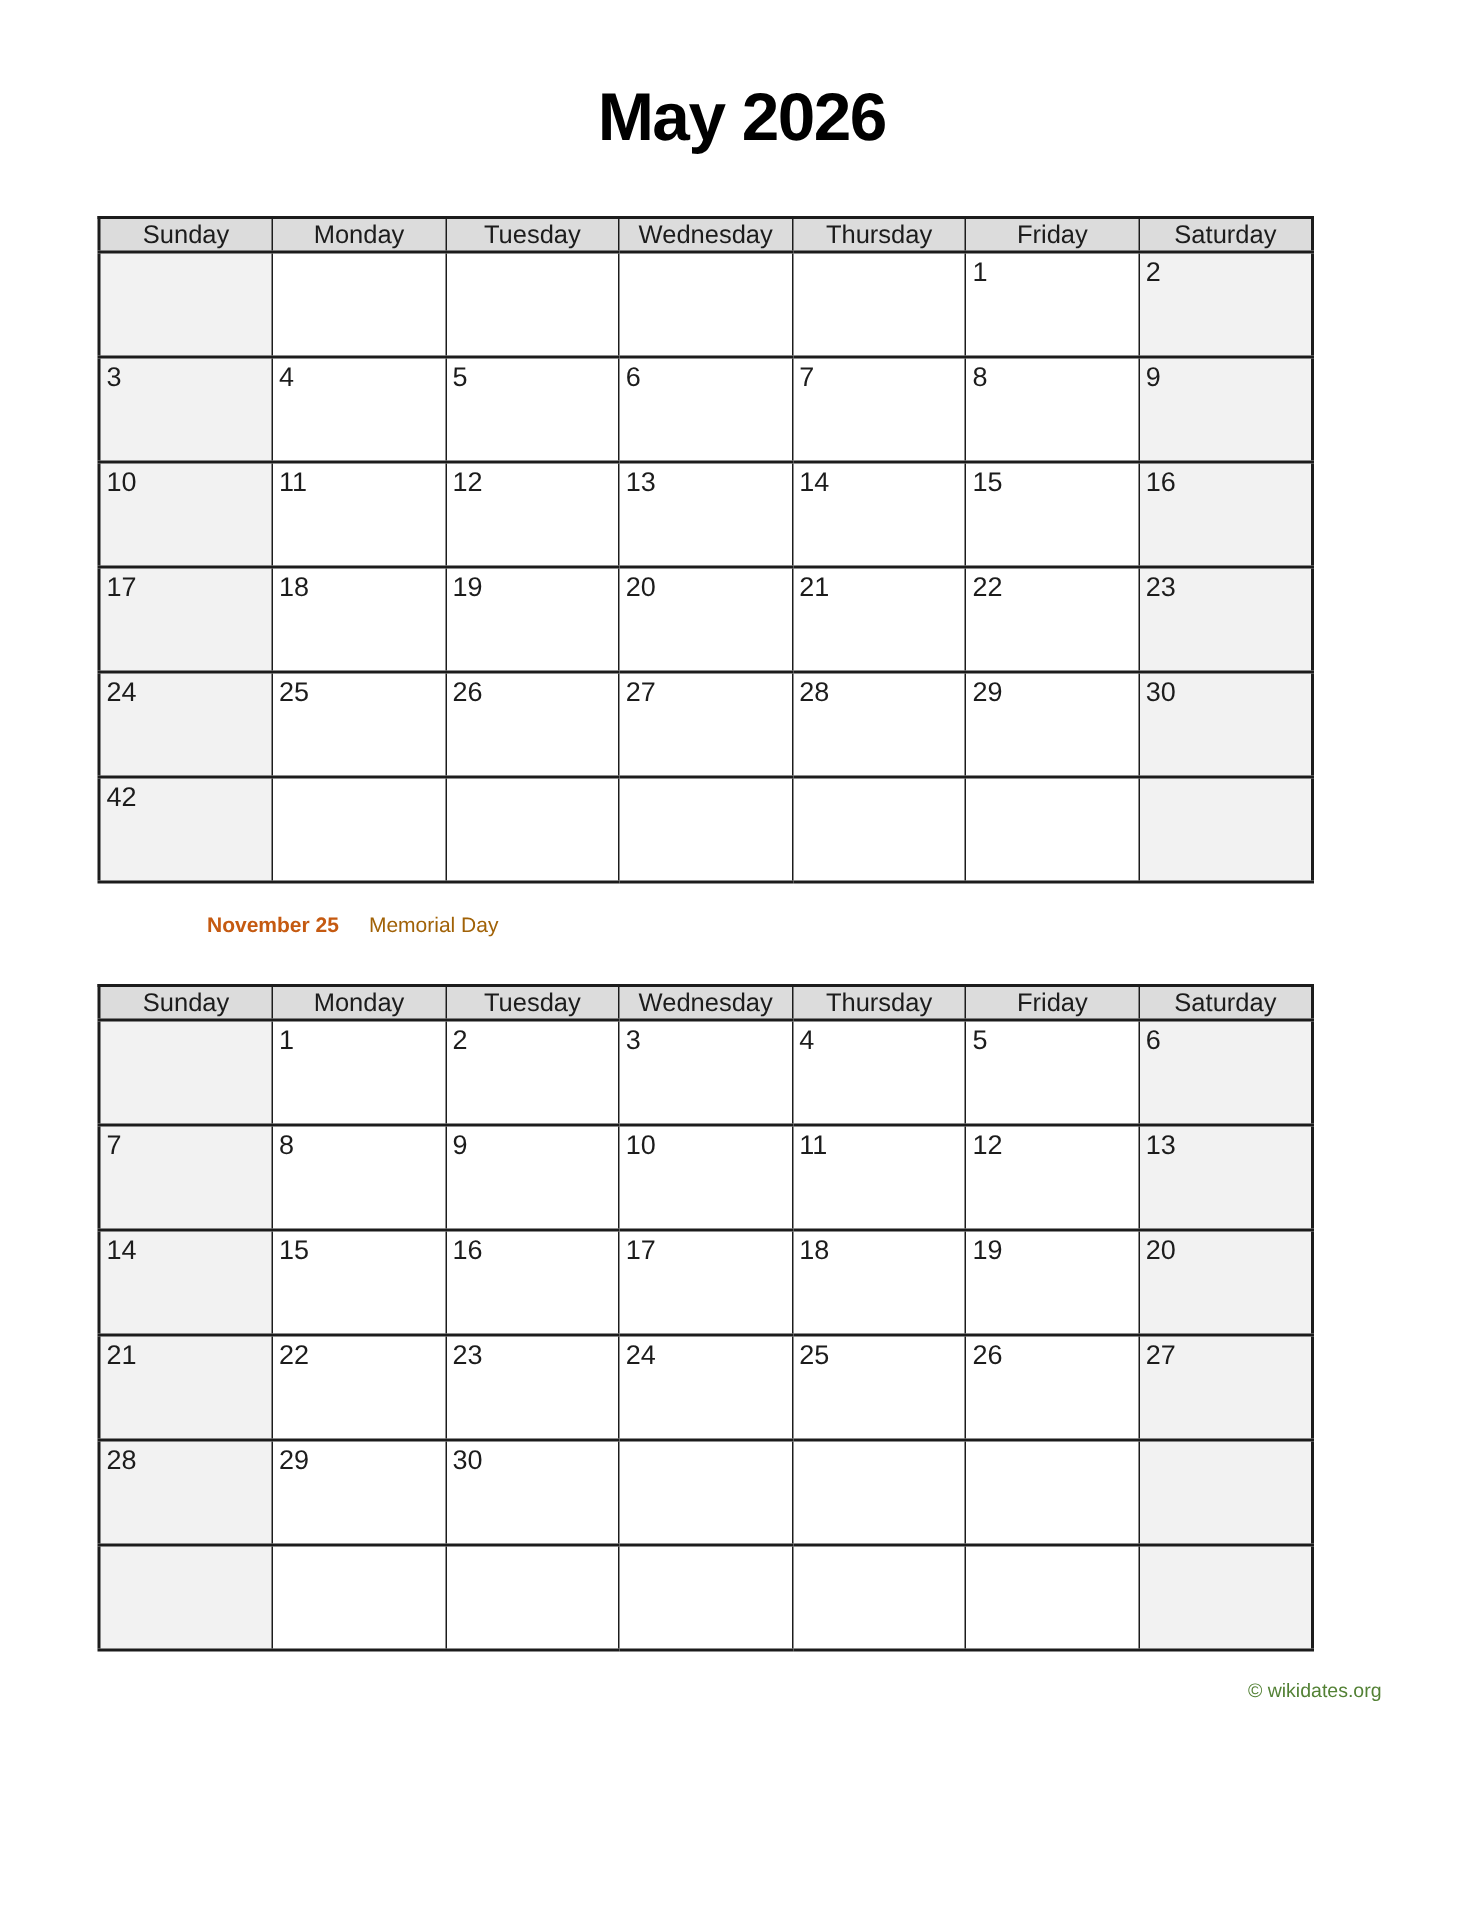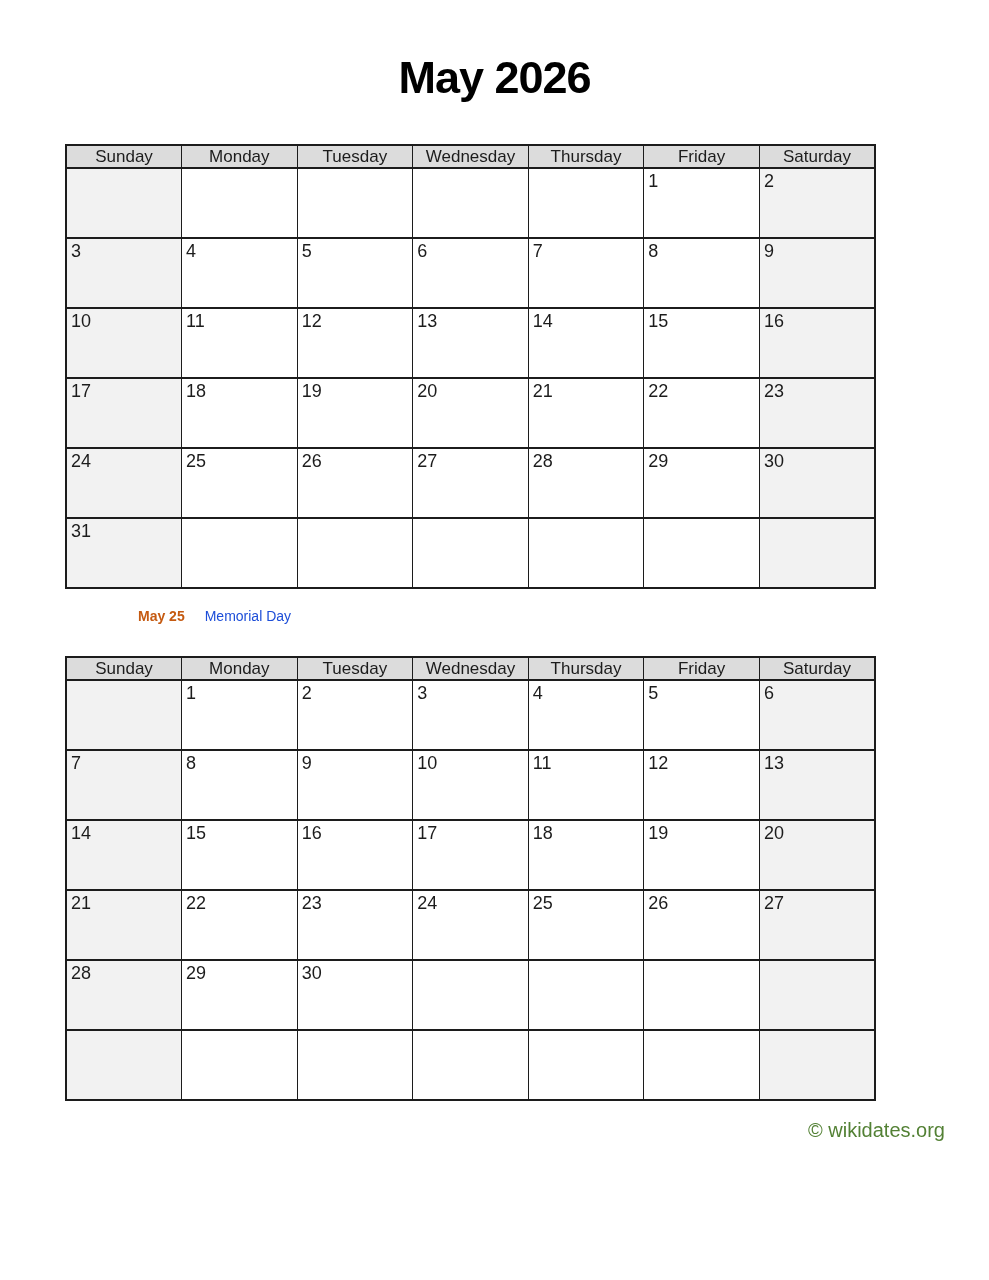--- a/index.html
+++ b/index.html
@@ -62,25 +62,25 @@
   .holiday-note {
     margin: 18px 0 0 138px;
     font-size: 14px;
     line-height: 18px;
   }
   .holiday-note .note-date {
     color: var(--accent-orange);
     font-weight: 700;
     margin-right: 20px;
   }
-  .holiday-note .note-label { color: #1d4ed8; }
+  .holiday-note .note-label { color: #a16207; }
   .footer-credit {
-    margin: 18px 44px 0 0;
+    margin: 18px 68px 0 0;
     text-align: right;
-    font-size: 20px;
+    font-size: 13px;
     color: var(--credit-green);
   }
 </style>
 </head>
 <body>
 
 <div>
 
   <h1 class="month-title">May 2026</h1>
 
@@ -136,33 +136,33 @@
         <tr>
           <td class="weekend">24</td>
           <td>25</td>
           <td>26</td>
           <td>27</td>
           <td>28</td>
           <td>29</td>
           <td class="weekend">30</td>
         </tr>
         <tr>
-          <td class="weekend">31</td>
+          <td class="weekend">42</td>
           <td></td>
           <td></td>
           <td></td>
           <td></td>
           <td></td>
           <td class="weekend"></td>
         </tr>
       </tbody>
     </table>
 
   <div class="holiday-note">
-    <span class="note-date">May 25</span><span class="note-label">Memorial Day</span>
+    <span class="note-date">November 25</span><span class="note-label">Memorial Day</span>
   </div>
 
 
   <table class="calendar june">
       <thead>
         <tr>
           <th>Sunday</th>
           <th>Monday</th>
           <th>Tuesday</th>
           <th>Wednesday</th>

